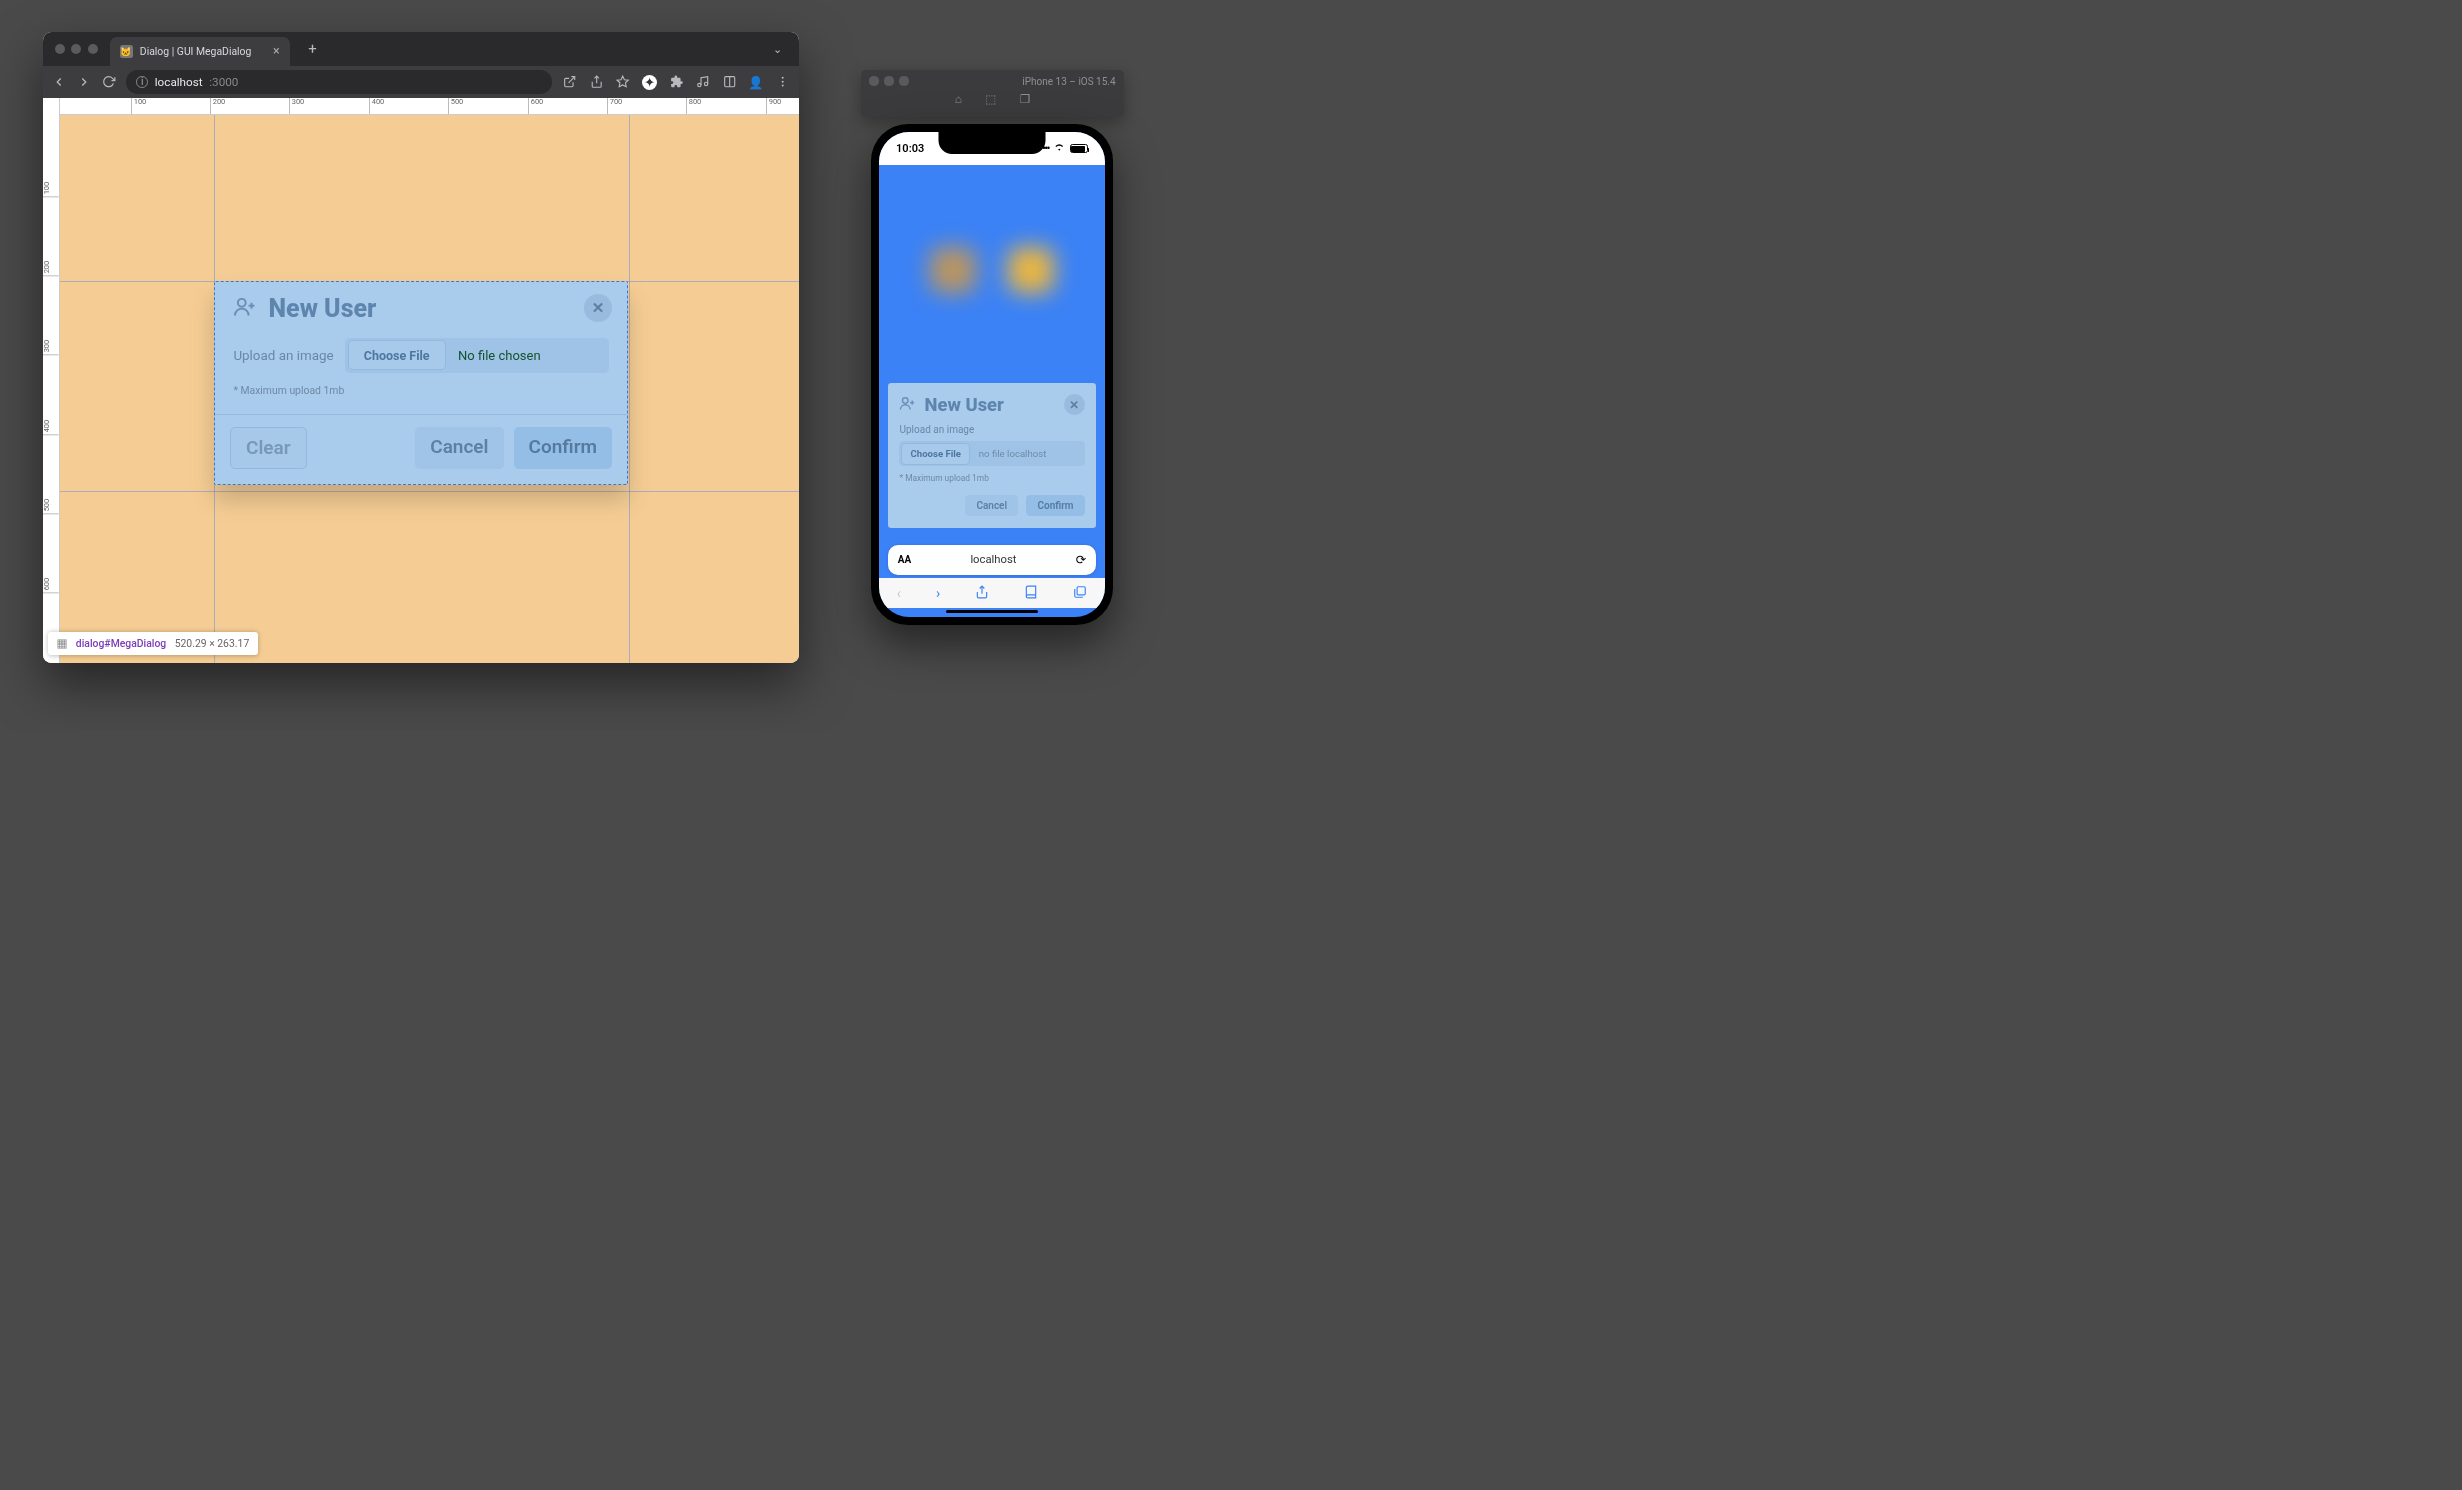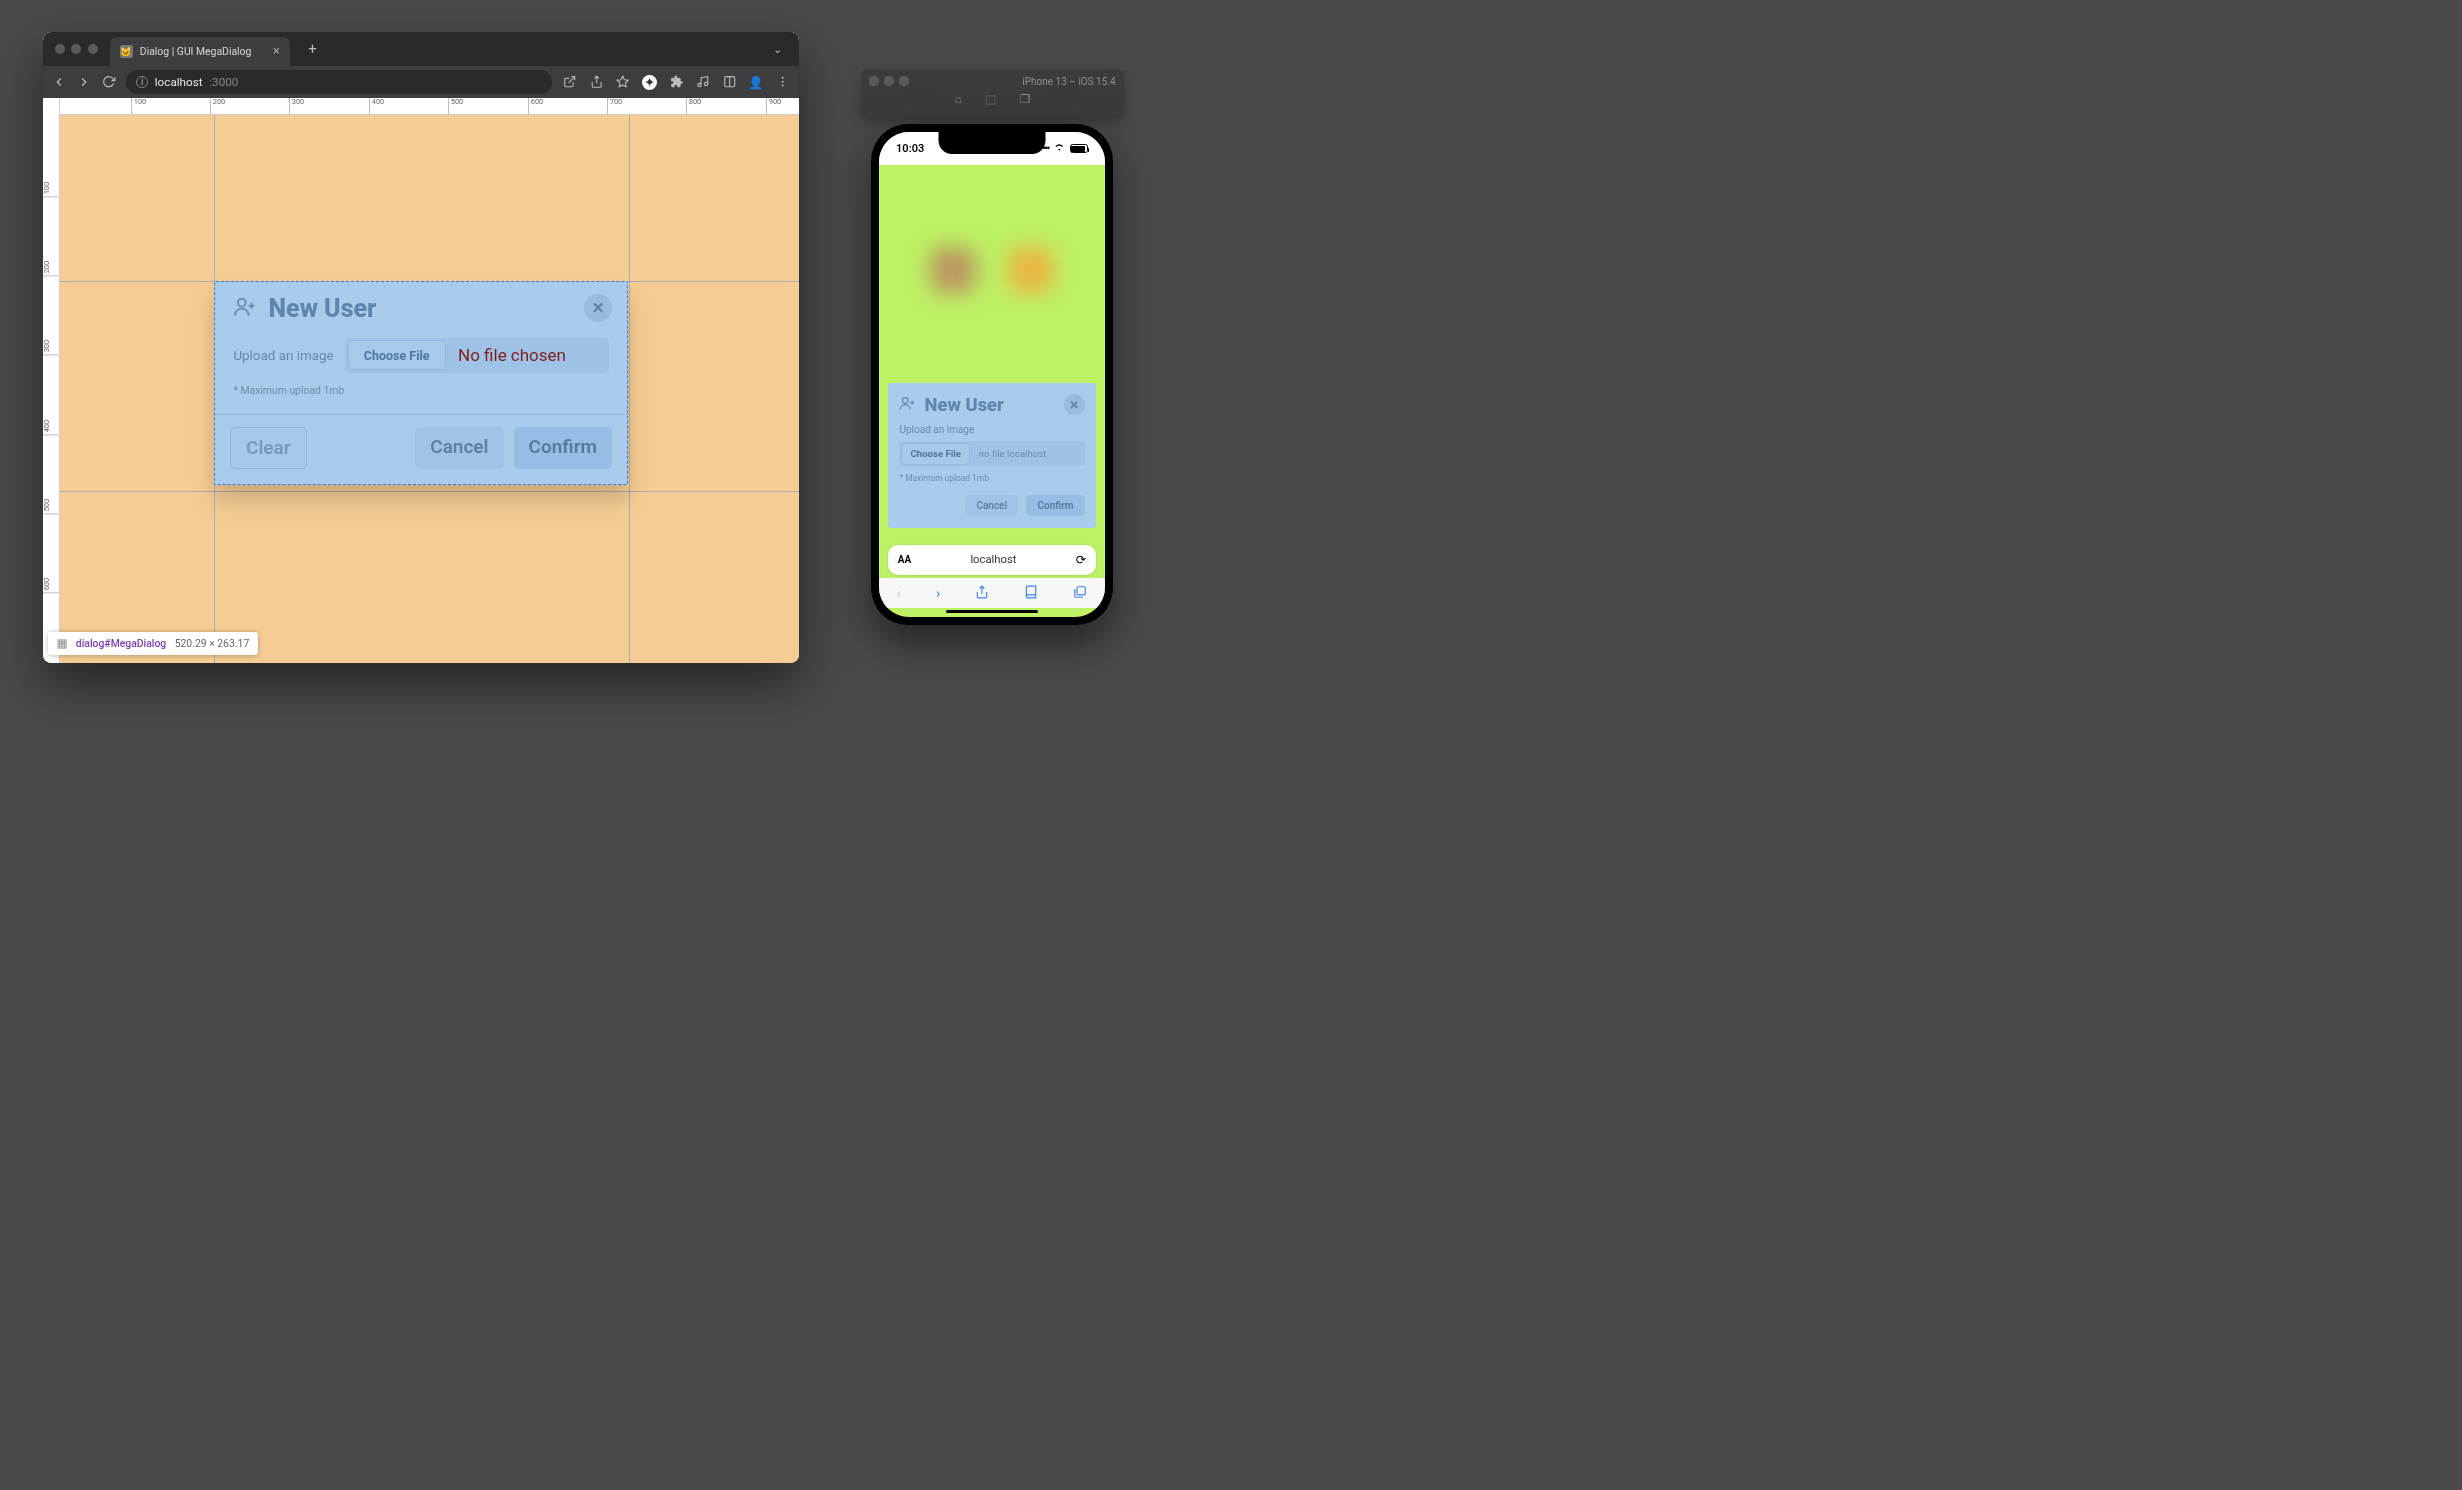--- a/index.html
+++ b/index.html
@@ -135,21 +135,21 @@
     background:#9fc3e6; border-radius:5px; overflow:hidden;
   }
   .file-picker .choose {
     background:#a7caeb; border:0.8px solid #91b9df;
     padding:0 15px; display:flex; align-items:center;
     font-weight:700; color:#4f76a0; font-size:12.5px;
     border-radius:5px; margin:2.5px;
   }
   .file-picker .chosen {
     flex:1; display:flex; align-items:center;
-    color:#7f1d1d; font-size:17px; padding-left:10px;
+    color:#14532d; font-size:13px; padding-left:10px;
   }
   .hint { font-size:10.4px; color:#6e8aa5; padding:1.7px 0 11.7px; }
   .dialog-footer {
     display:flex; justify-content:space-between;
     padding:11.7px 15px 15px; border-top:0.8px solid rgba(120,160,200,0.4);
   }
   .btn {
     border-radius:5px; padding:8.4px 15px; font-size:19px; font-weight:600;
   }
   .btn-clear { background:#a7c9e9; border:1.3px solid #90b8dd; color:#7898b8;}
@@ -185,21 +185,21 @@
 
   .iphone {
     position:absolute; left:871px; top:124px;
     width:242px; height:501px;
     background:#000; border-radius:37px;
     box-shadow:0 18.4px 42px rgba(0,0,0,0.5);
     padding:8.4px;
   }
   .iphone-screen {
     width:100%; height:100%;
-    background:#bef264;
+    background:#3b82f6;
     border-radius:30px;
     overflow:hidden; position:relative;
   }
   .notch {
     position:absolute; top:0; left:50%; transform:translateX(-50%);
     width:107px; height:22px; background:#000;
     border-radius:0 0 13.4px 13.4px; z-index:20;
   }
   .statusbar {
     position:absolute; top:0; left:0; right:0; height:33px;

